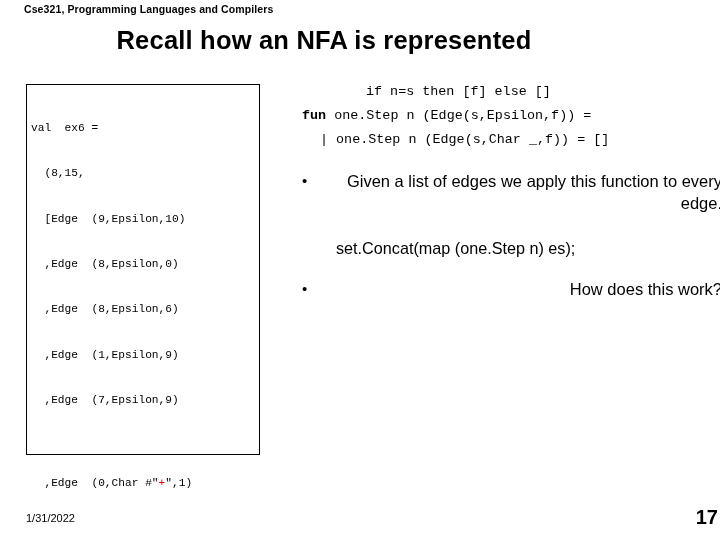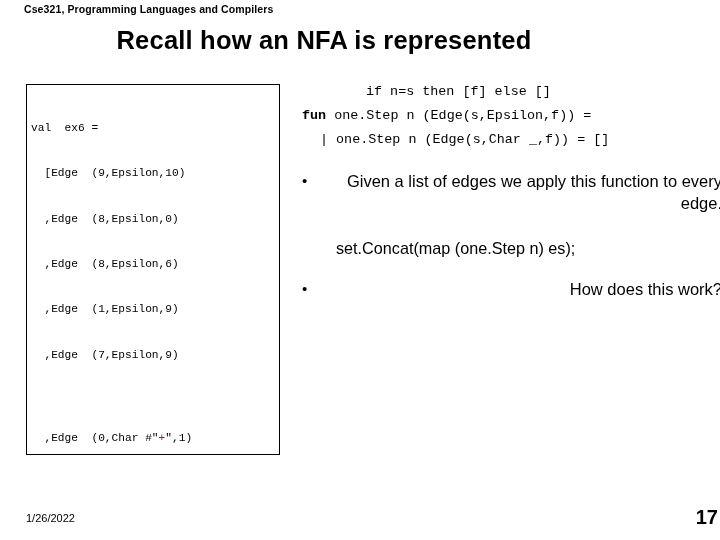--- a/index.html
+++ b/index.html
@@ -38,21 +38,21 @@
     width: 624px;
     text-align: center;
     font-size: 25.5px;
     font-weight: bold;
     letter-spacing: 0.2px;
   }
   .code-box {
     position: absolute;
     left: 14px;
     top: 84px;
-    width: 254px;
+    width: 234px;
     height: 371px;
     border: 1px solid #000000;
     box-sizing: border-box;
     background: #ffffff;
   }
   .code-inner {
     font-family: "Liberation Mono", monospace;
     font-size: 11.2px;
     line-height: 15.1px;
     padding: 6px 0 0 4px;
@@ -136,20 +136,21 @@
 
 <div class="slide">
 
   <div class="header-text">Cse321, Programming Languages and Compilers</div>
 
   <div class="slide-title">Recall how an NFA is represented</div>
 
   <div class="code-box">
     <div class="code-inner">
       <span class="ln">val  ex6 =</span>
+      <span class="ln">  (8,15,</span>
       <span class="ln">  [Edge  (9,Epsilon,10)</span>
       <span class="ln">  ,Edge  (8,Epsilon,0)</span>
       <span class="ln">  ,Edge  (8,Epsilon,6)</span>
       <span class="ln">  ,Edge  (1,Epsilon,9)</span>
       <span class="ln">  ,Edge  (7,Epsilon,9)</span>
       <span class="gap"></span>
       <span class="ln"><span>  ,Edge  (0,Char #"</span><span class="red">+</span><span>",1)</span></span>
       
       
       
@@ -180,16 +181,16 @@
       <div class="fun2-line2">set.Concat(map (one.Step n) es);</div>
     </div>
 
     <div class="bullet">
       <span class="dot">•</span>
       <span class="btext">How does this work?</span>
     </div>
 
   </div>
 
-  <div class="date">1/26/2022</div>
+  <div class="date">1/31/2022</div>
   <div class="pagenum">17</div>
 
 </div>
 
 </body></html>

